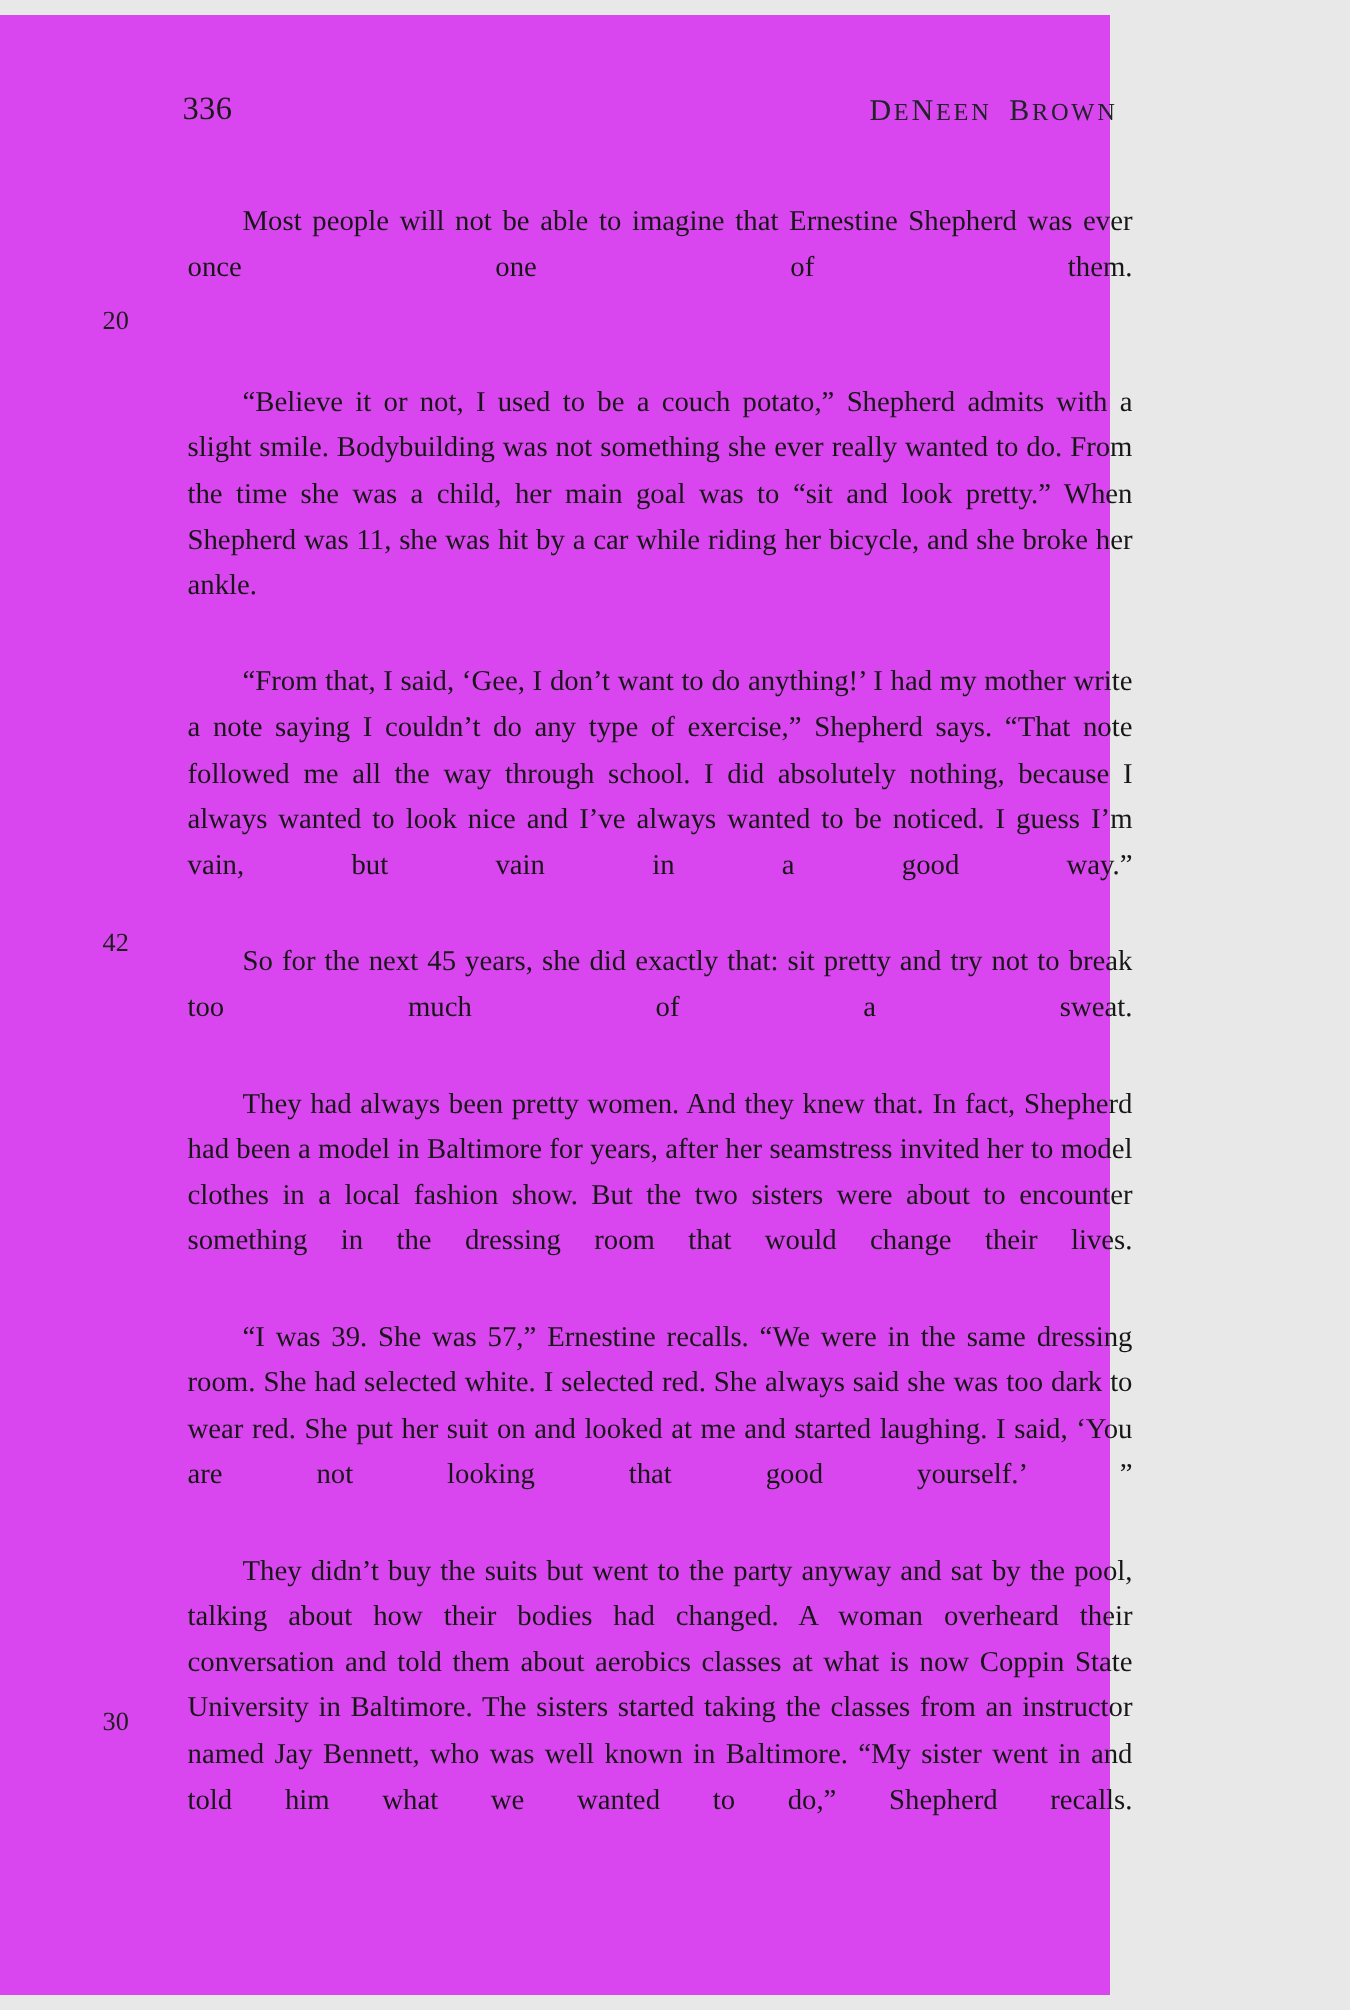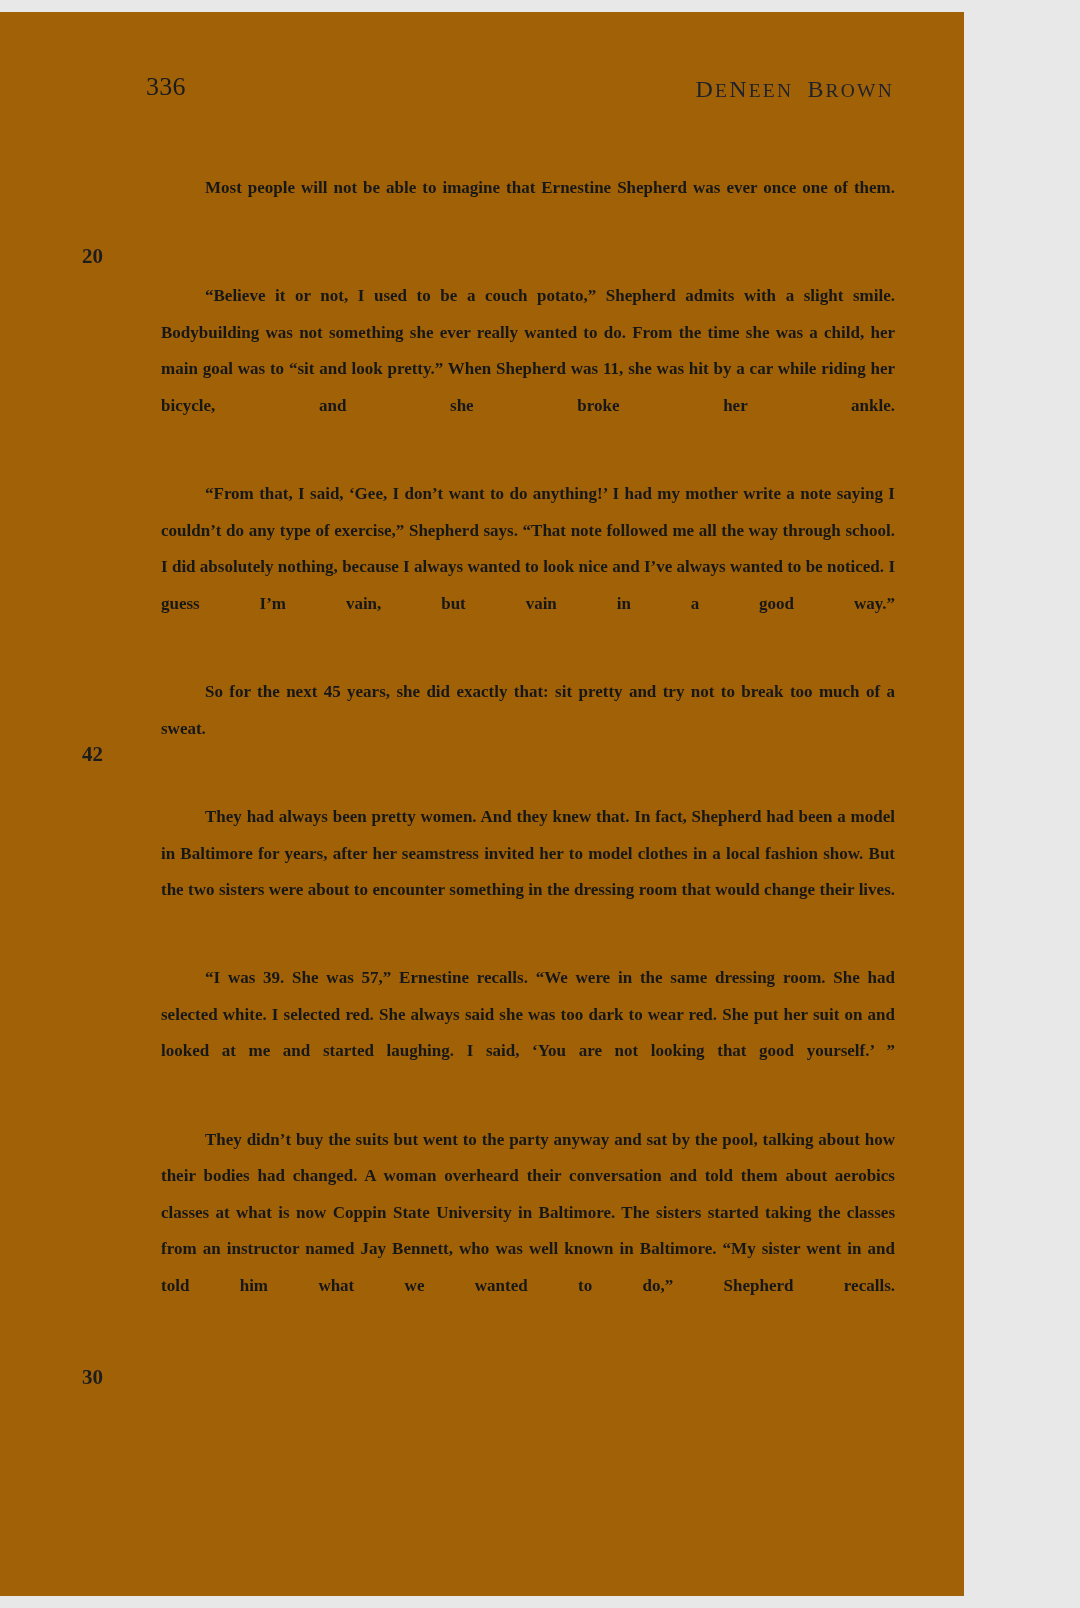--- a/index.html
+++ b/index.html
@@ -11,23 +11,23 @@
     width: 1080px;
     height: 1608px;
     position: relative;
     font-family: "Liberation Serif", "DejaVu Serif", serif;
     overflow: hidden;
   }
   .page {
     position: absolute;
     left: 0;
     top: 12px;
-    width: 964px;
+    width: 888px;
     height: 1584px;
-    background: #a16207;
+    background: #d946ef;
     box-sizing: border-box;
   }
   .page-inner {
     position: relative;
     width: 1080px;
     height: 1584px;
   }
 
   
   .running-head {
@@ -59,50 +59,48 @@
   }
 
   
   .textblock {
     position: absolute;
     left: 146px;
     top: 143px;
     width: 764px;
   }
   p.para {
-    margin: 15px;
-    font-size: 17px;
+    margin: 4px;
+    font-size: 23px;
     line-height: 36.6px;
     text-align: justify;
     text-justify: inter-word;
     color: #171717;
     text-indent: 44px;
     hyphens: manual;
-    font-weight: bold;
     -webkit-hyphens: manual;
   }
   p.gap-before { margin-top: 35px; }
 
   
   p.para:after {
     content: "";
     display: inline-block;
     width: 100%;
   }
 
   
   .linenum {
     position: absolute;
     left: 82px;
     width: 46px;
     text-align: left;
     font-size: 21px;
     color: #1d1d1d;
     font-family: "Liberation Serif", "DejaVu Serif", serif;
-    font-weight: bold;
   }
 </style>
 </head>
 <body>
 
 <div class="page">
   <div class="page-inner">
 
     <div class="running-head">
       <div class="folio">336</div>

